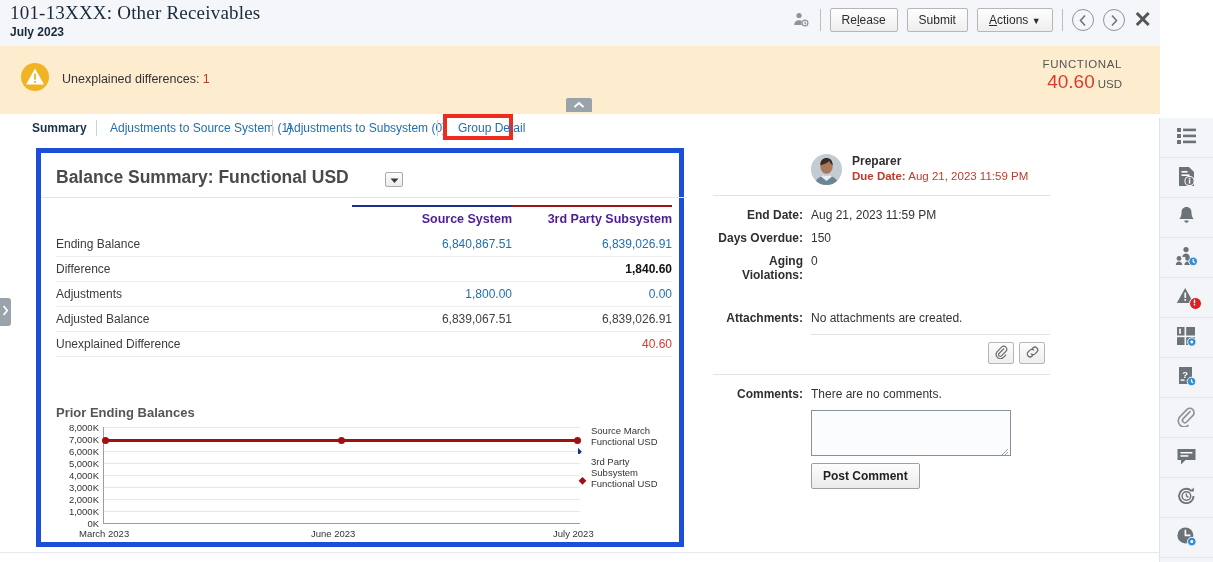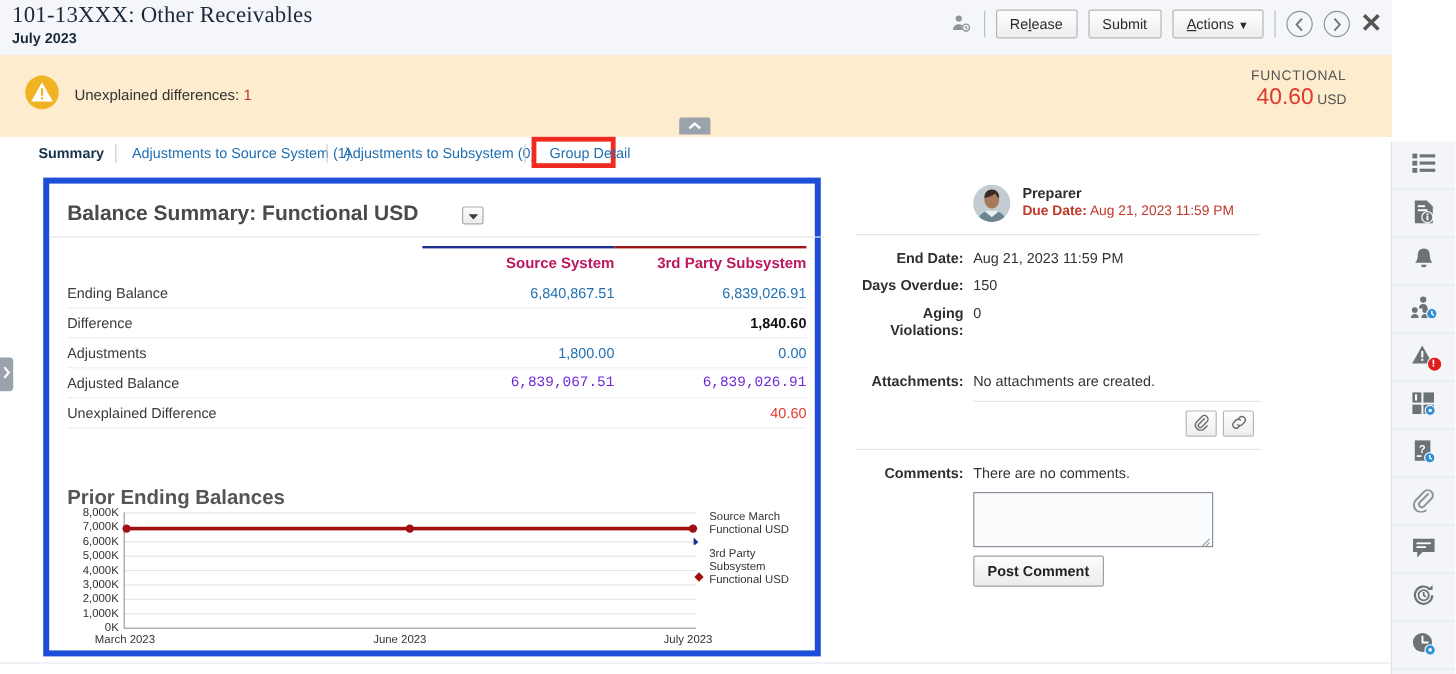--- a/index.html
+++ b/index.html
@@ -81,34 +81,34 @@
   }
   .dd-btn{
     position:absolute;left:344px;top:19px;width:18px;height:15px;
     border:1px solid #a9a9a9;border-radius:2px;background:linear-gradient(#fdfdfd,#ececec);
     cursor:pointer;display:flex;align-items:center;justify-content:center;
   }
   .card-rule{position:absolute;left:0;top:44px;width:646px;height:1px;background:#e2e6ea;}
   
   table.bs{position:absolute;left:15px;top:52px;width:616px;border-collapse:collapse;}
   table.bs td,table.bs th{padding:5px 0;font-size:12px;}
-  table.bs th{text-align:right;font-size:12.5px;color:#be185d;padding-bottom:6px;}
+  table.bs th{text-align:right;font-size:12.5px;color:#4c1d95;padding-bottom:6px;}
   .col-src{width:160px;}
   .col-3rd{width:160px;}
   .rule-blue{border-top:2.5px solid #1b2f8f;}
   .rule-red{border-top:2.5px solid #9b1616;}
   table.bs td.lbl{color:#3b3b3b;text-align:left;}
   table.bs td.num{text-align:right;padding-right:0;}
   .lnk{color:#1f6fb2;}
   .bold{font-weight:bold;color:#111;}
-  .grey{color:#6d28d9;font-family:Liberation Mono, monospace;}
+  .grey{color:#404040;}
   .red{color:#e0392b;}
   table.bs tr.rowline td{border-bottom:1px solid #eceff2;}
   
-  .chart-title{position:absolute;left:15px;top:252px;font-size:17px;font-weight:bold;color:#555;}
+  .chart-title{position:absolute;left:15px;top:252px;font-size:13px;font-weight:bold;color:#555;}
   .chart{position:absolute;left:12px;top:274px;width:625px;height:110px;}
   .ylab{position:absolute;font-size:9.5px;color:#333;text-align:right;width:46px;}
   .gridline{position:absolute;left:50px;height:1px;background:#e7e7e7;width:477px;}
   .axis-y{position:absolute;left:50px;top:0;width:1px;height:96px;background:#9e9e9e;}
   .axis-x{position:absolute;left:50px;top:96px;width:477px;height:1px;background:#9e9e9e;}
   .series-line{position:absolute;height:2.5px;background:#a01010;}
   .pt{position:absolute;width:7px;height:7px;border-radius:50%;background:#a01010;}
   .xlab{position:absolute;font-size:9.5px;color:#333;top:101px;}
   .legend{position:absolute;left:578px;top:425px;width:100px;}
   .lg-item{display:flex;align-items:flex-start;gap:4px;margin-bottom:4px;}

